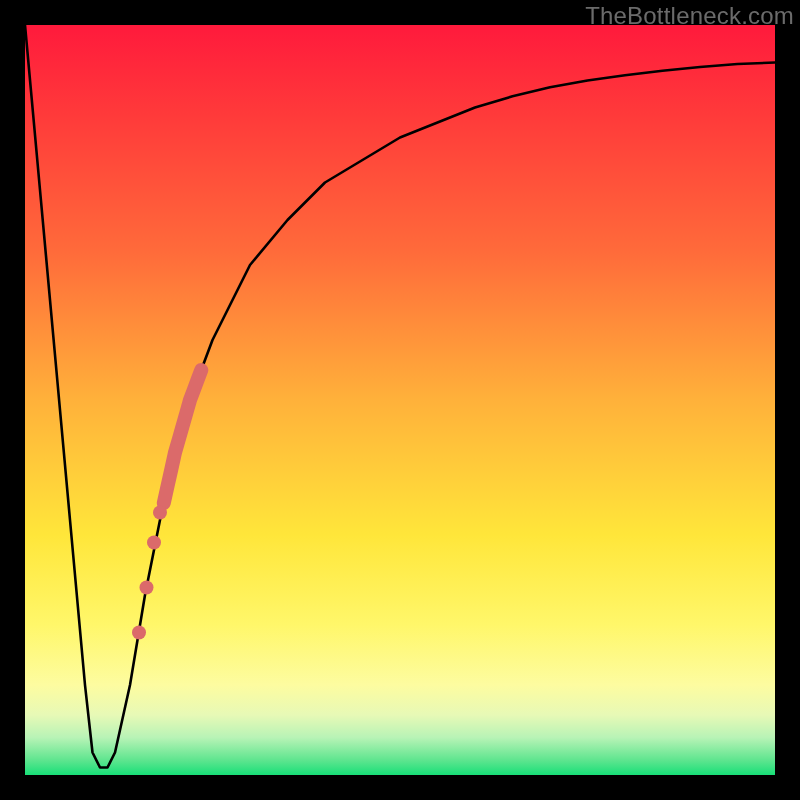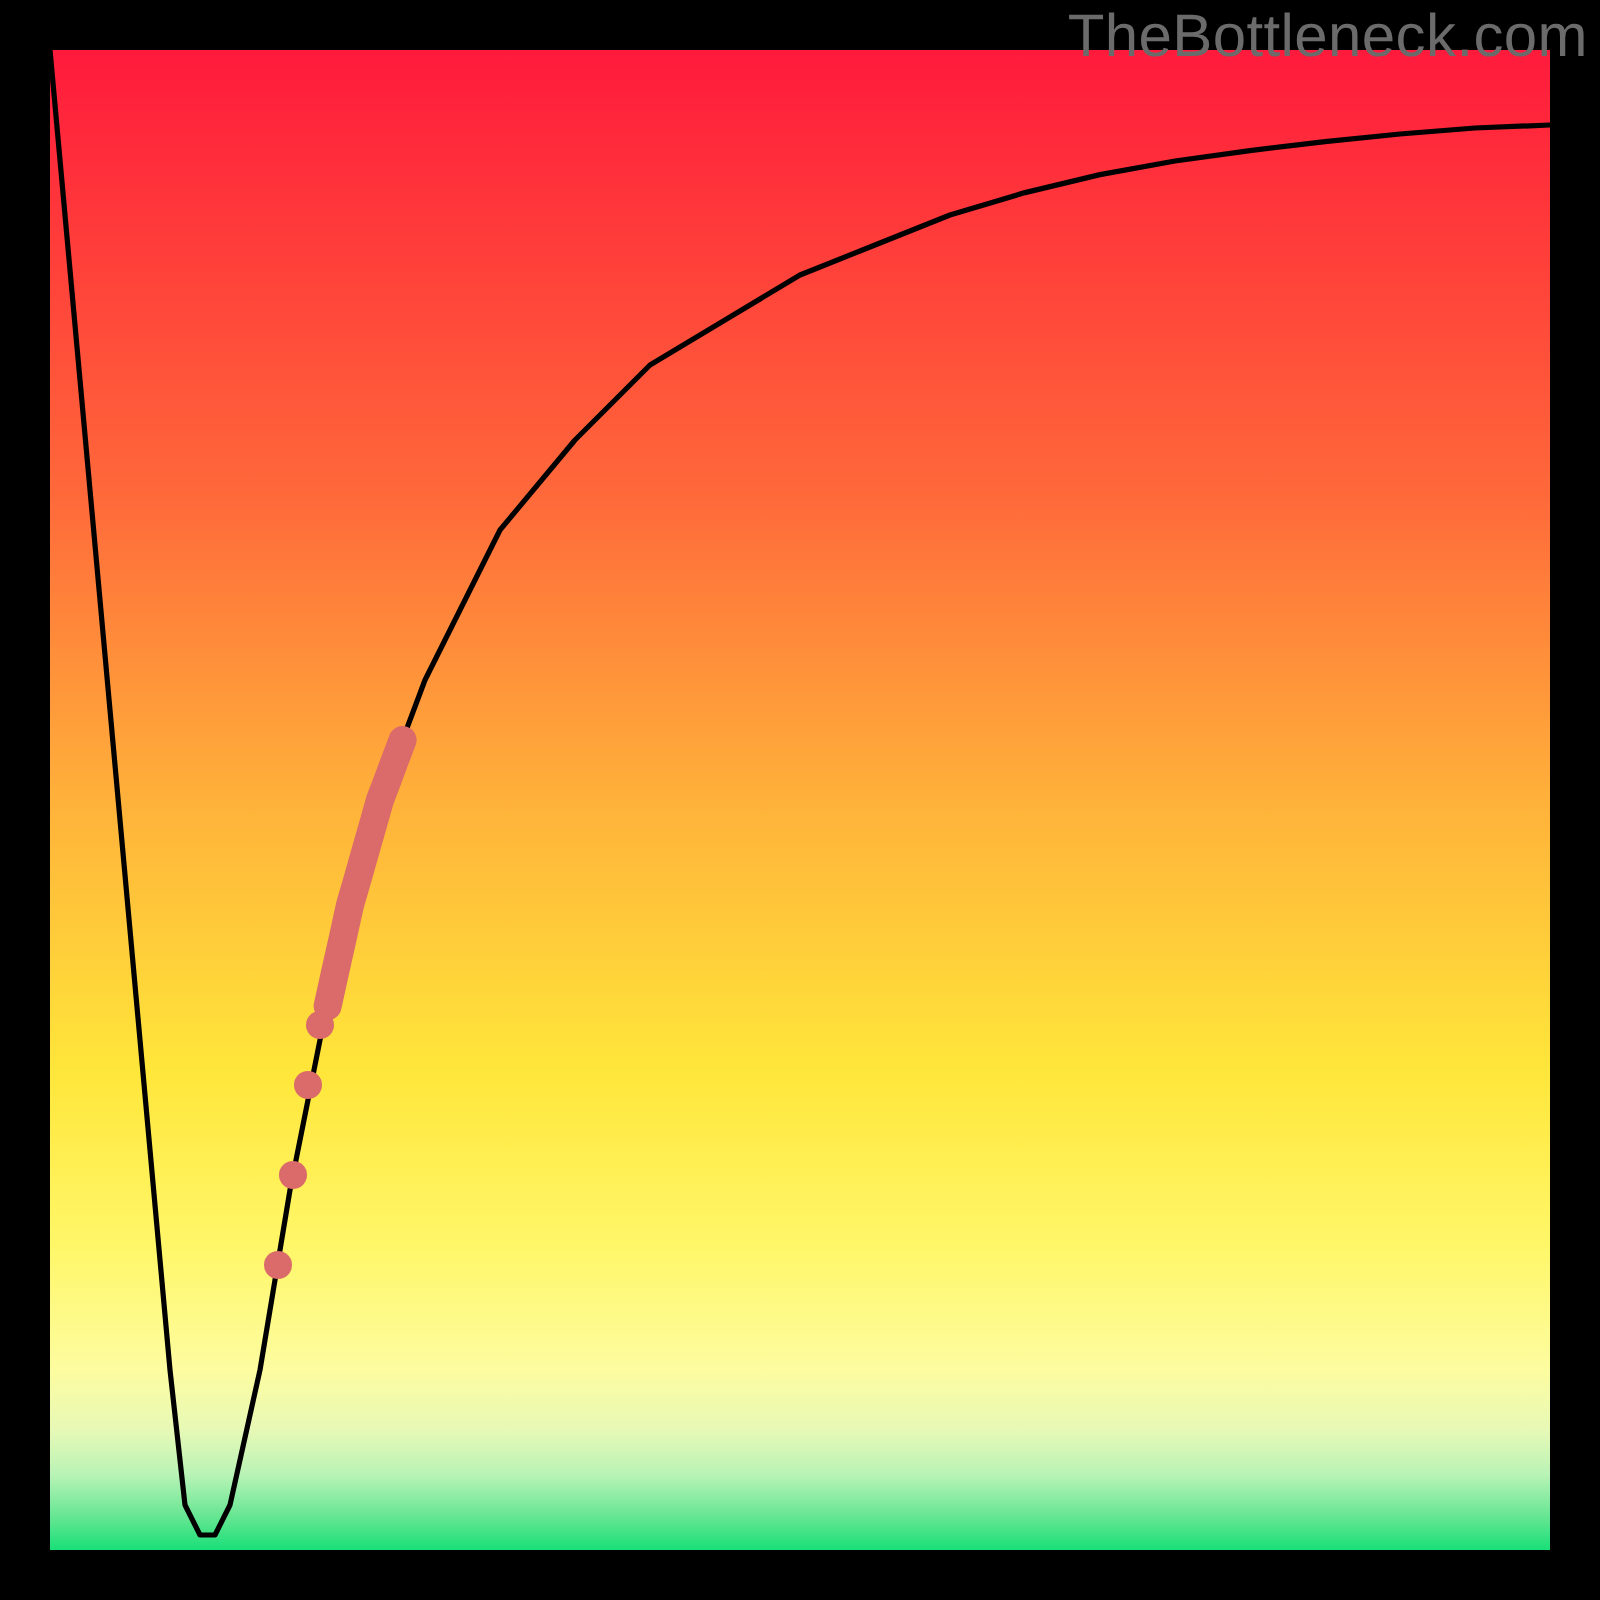--- a/index.html
+++ b/index.html
@@ -43,21 +43,21 @@
     left: 0;
     top: 0;
     width: 750px;
     height: 750px;
   }
   .watermark {
     position: absolute;
     top: 2px;
     right: 6px;
     font-family: Arial, Helvetica, sans-serif;
-    font-size: 30px;
+    font-size: 24px;
     color: #6b6b6b;
     letter-spacing: 0.2px;
   }
 </style>
 </head>
 <body>
 
 <div class="frame">
   <div class="plot">
     <svg class="curve" viewBox="0 0 750 750">

